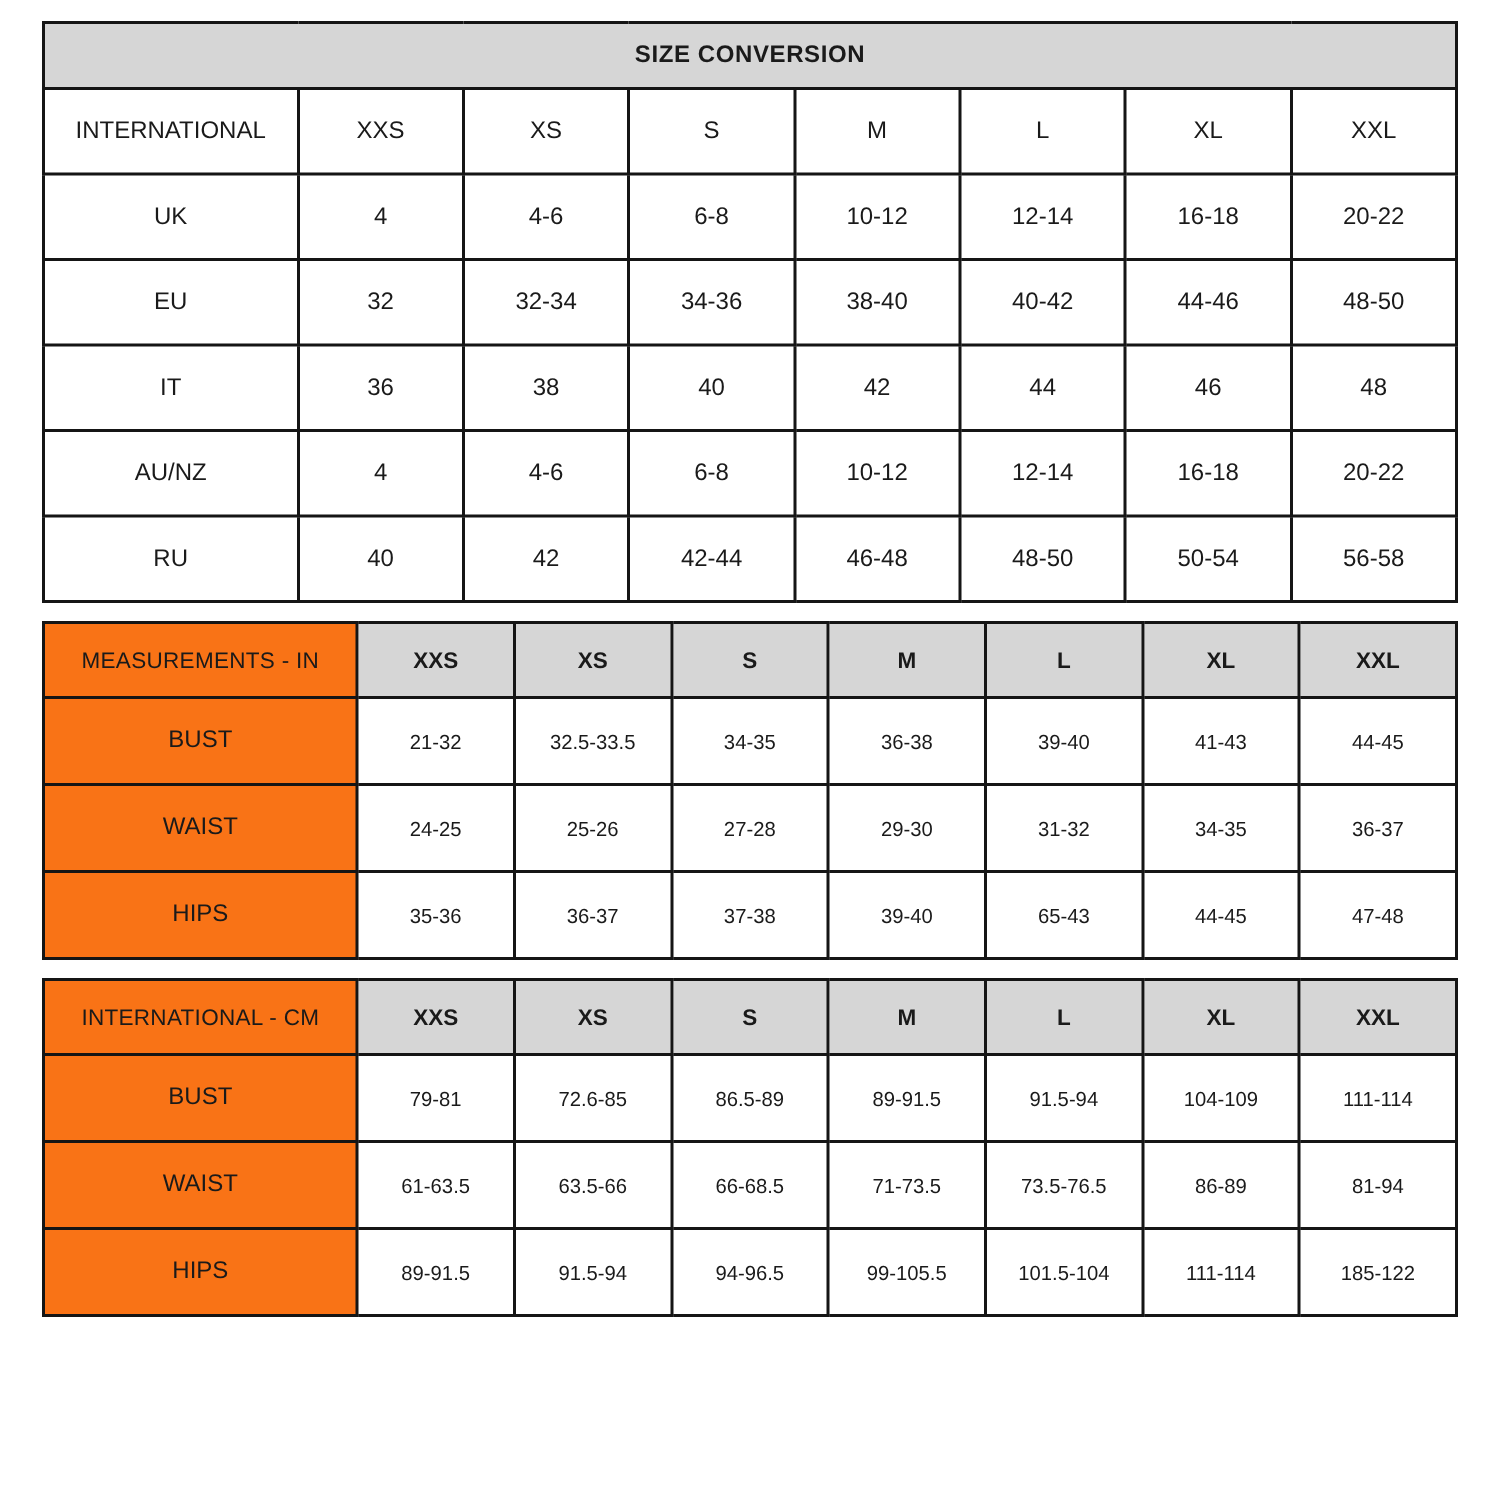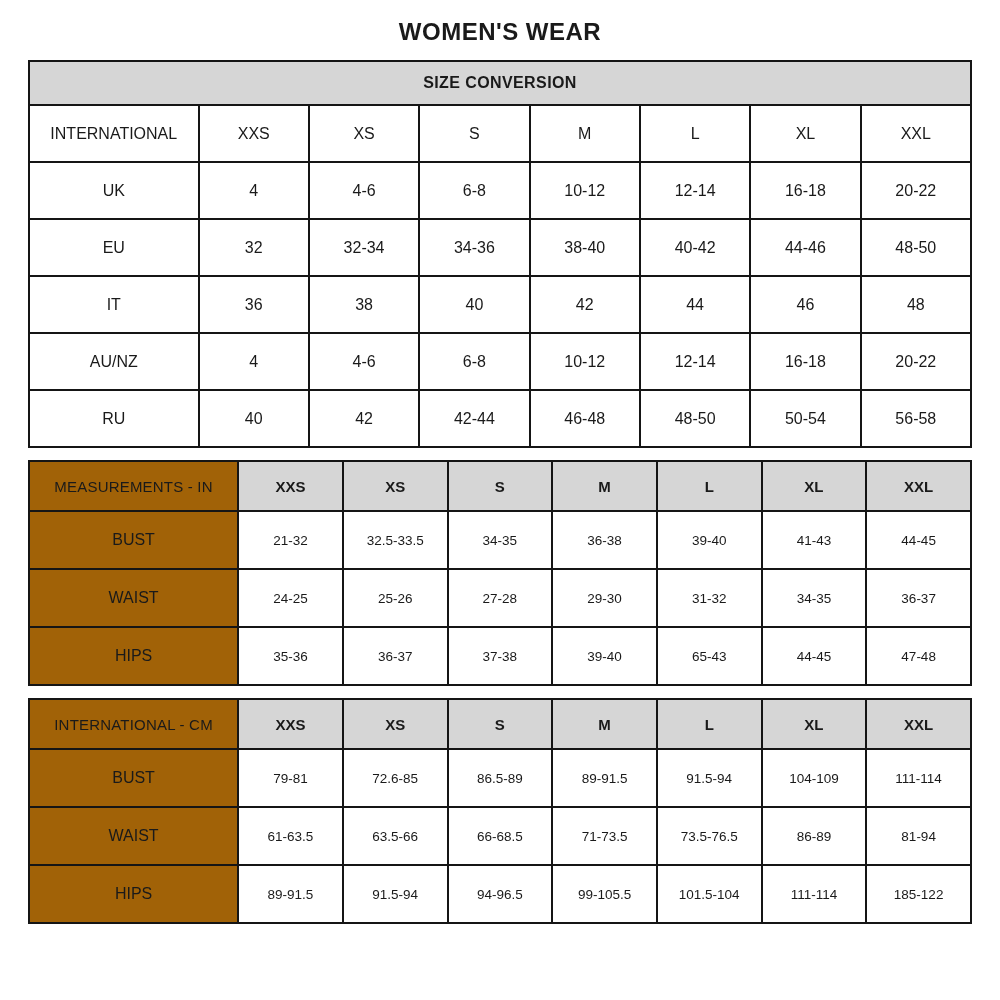--- a/index.html
+++ b/index.html
@@ -57,37 +57,36 @@
     height: 50px;
   }
   .meas-table .size-head td.label-cell {
     font-size: 15px;
     letter-spacing: 0.2px;
   }
   .meas-table td { height: 58px; }
   .meas-table td.label-cell {
     font-size: 16px;
     font-weight: normal;
-    background: #a16207;
+    background: #f97316;
   }
   .meas-table td.value-cell {
     font-size: 13.5px;
   }
   
   col.c-label1 { width: 18%; }
   col.c-size1  { width: 11.714%; }
   col.c-label2 { width: 22.2%; }
   col.c-size2  { width: 11.114%; }
 </style>
 </head>
 <body>
 
 <div class="page">
 
-  <h1 class="page-title">WOMEN'S WEAR</h1>
 
   <table class="conv-table">
     <colgroup>
       <col class="c-label1">
       <col class="c-size1">
         <col class="c-size1">
         <col class="c-size1">
         <col class="c-size1">
       <col class="c-size1">
         <col class="c-size1">

